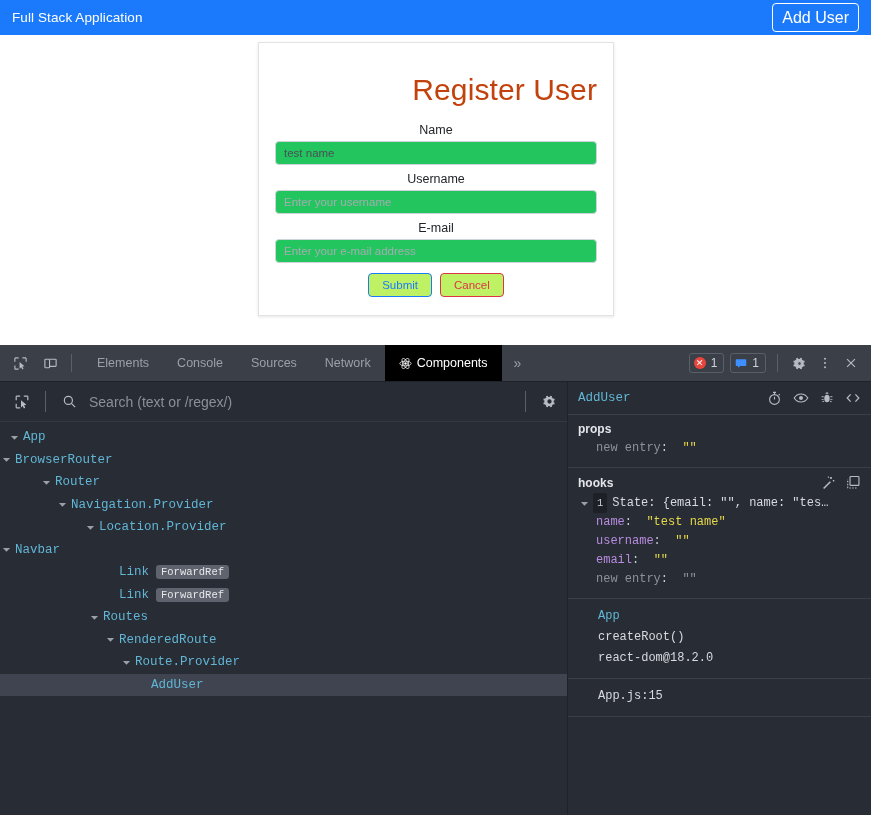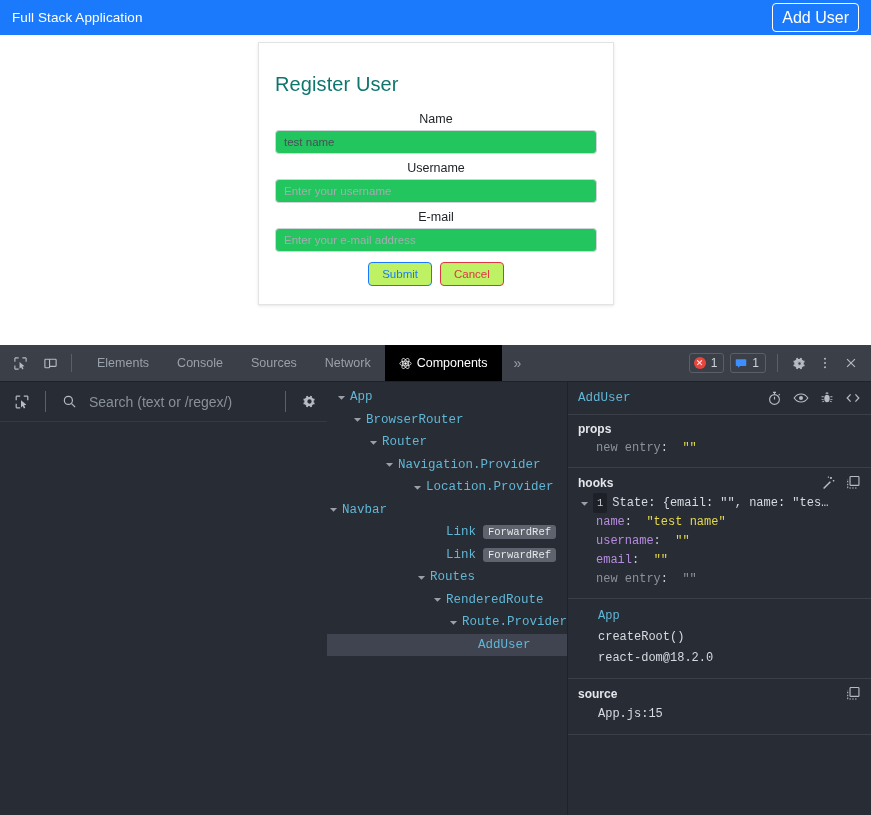--- a/index.html
+++ b/index.html
@@ -51,24 +51,24 @@
   .modal-card {
     position: absolute;
     left: 258px; top: 42px;
     width: 356px;
     background: #ffffff;
     border: 1px solid #e3e3e3;
     box-shadow: 0 1px 3px rgba(0,0,0,0.10);
     padding: 16px 16px 18px 16px;
   }
   .modal-title {
-    text-align: left;
-    font-size: 20px;
+    text-align: right;
+    font-size: 30px;
     font-weight: normal;
-    color: #0f766e;
+    color: #c2410c;
     margin: 14px 0 16px 0;
     letter-spacing: 0.1px;
   }
   .field-label {
     display: block;
     text-align: center;
     font-size: 12.5px;
     color: #212529;
     margin-bottom: 4px;
     font-weight: 500;
@@ -189,20 +189,21 @@
     position: absolute;
     left: 0; top: 37px;
     width: 871px; height: 433px;
     display: flex;
   }
   .tree-pane {
     width: 568px;
     background: #282c34;
     border-right: 1px solid #1f2228;
     display: flex;
+    flex-direction: column;
   }
   .tree-toolbar {
     height: 40px;
     display: flex;
     align-items: center;
     padding: 0 8px 0 12px;
     border-bottom: 1px solid #343941;
     gap: 8px;
   }
   .search-wrap {
@@ -475,21 +476,21 @@
 
       <div class="tree" id="tree-list">
           <div class="tree-row" style="padding-left: 8px;">
             <span class="arrow">
               <svg width="9" height="9" viewBox="0 0 10 10" fill="currentColor">
                 <path d="M1 3.2h8L5 7.6z"></path>
               </svg>
             </span>
             <span>App</span>
           </div>
-          <div class="tree-row" style="padding-left: 24px;">
+          <div class="tree-row" style="">
             <span class="arrow">
               <svg width="9" height="9" viewBox="0 0 10 10" fill="currentColor">
                 <path d="M1 3.2h8L5 7.6z"></path>
               </svg>
             </span>
             <span>BrowserRouter</span>
           </div>
           <div class="tree-row" style="padding-left: 40px;">
             <span class="arrow">
               <svg width="9" height="9" viewBox="0 0 10 10" fill="currentColor">
@@ -655,28 +656,17 @@
         </div>
       </div>
 
       <div class="section">
         <div class="rendered-line link">App</div>
         <div class="rendered-line">createRoot()</div>
         <div class="rendered-line">react-dom@18.2.0</div>
       </div>
 
       <div class="section">
-        <div class="section-head">
-          <span>source</span>
-          <span class="section-head-icons">
-            <span class="hdr-icon">
-              <svg width="15" height="15" viewBox="0 0 16 16" fill="none" stroke="currentColor" stroke-width="1.2">
-                <rect x="4.3" y="1.6" width="9.5" height="9.5" rx="0.8"></rect>
-                <path d="M11.2 13.9H2.6a.8.8 0 0 1-.8-.8V4.6" stroke-dasharray="1.6 1.4"></path>
-              </svg>
-            </span>
-          </span>
-        </div>
         <div class="source-line">App.js:15</div>
       </div>
     </div>
   </div>
 </div>
 
 </body></html>

